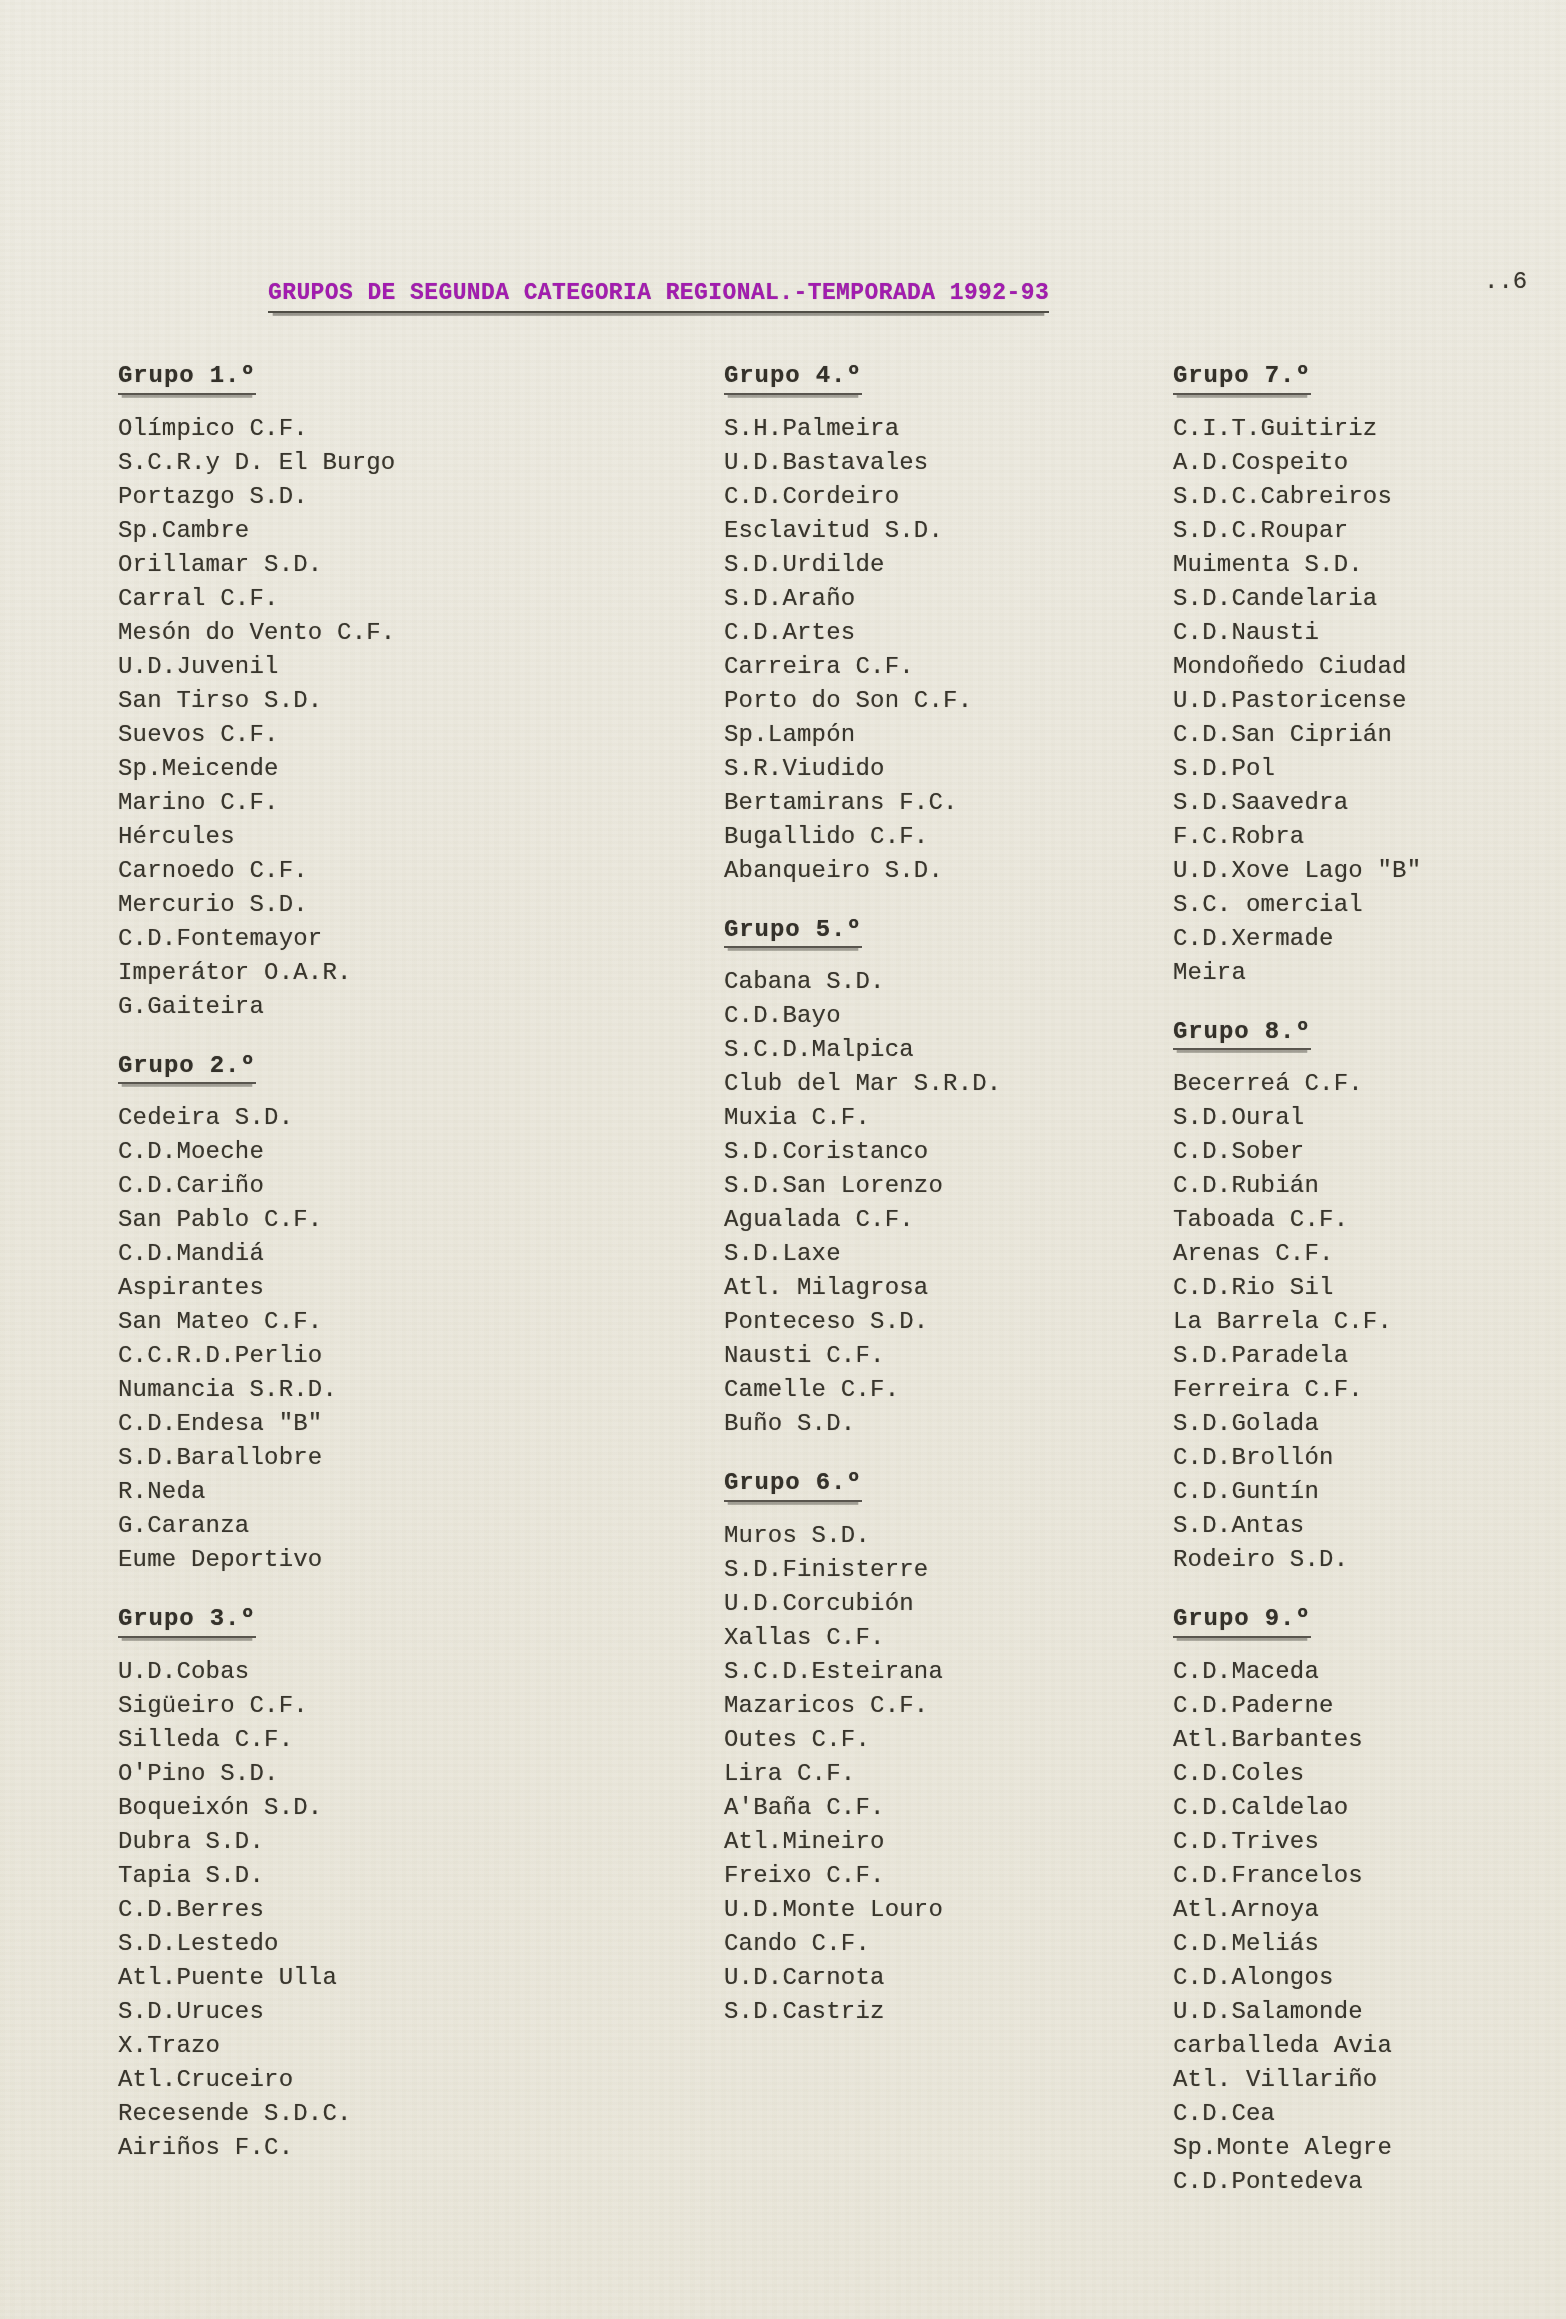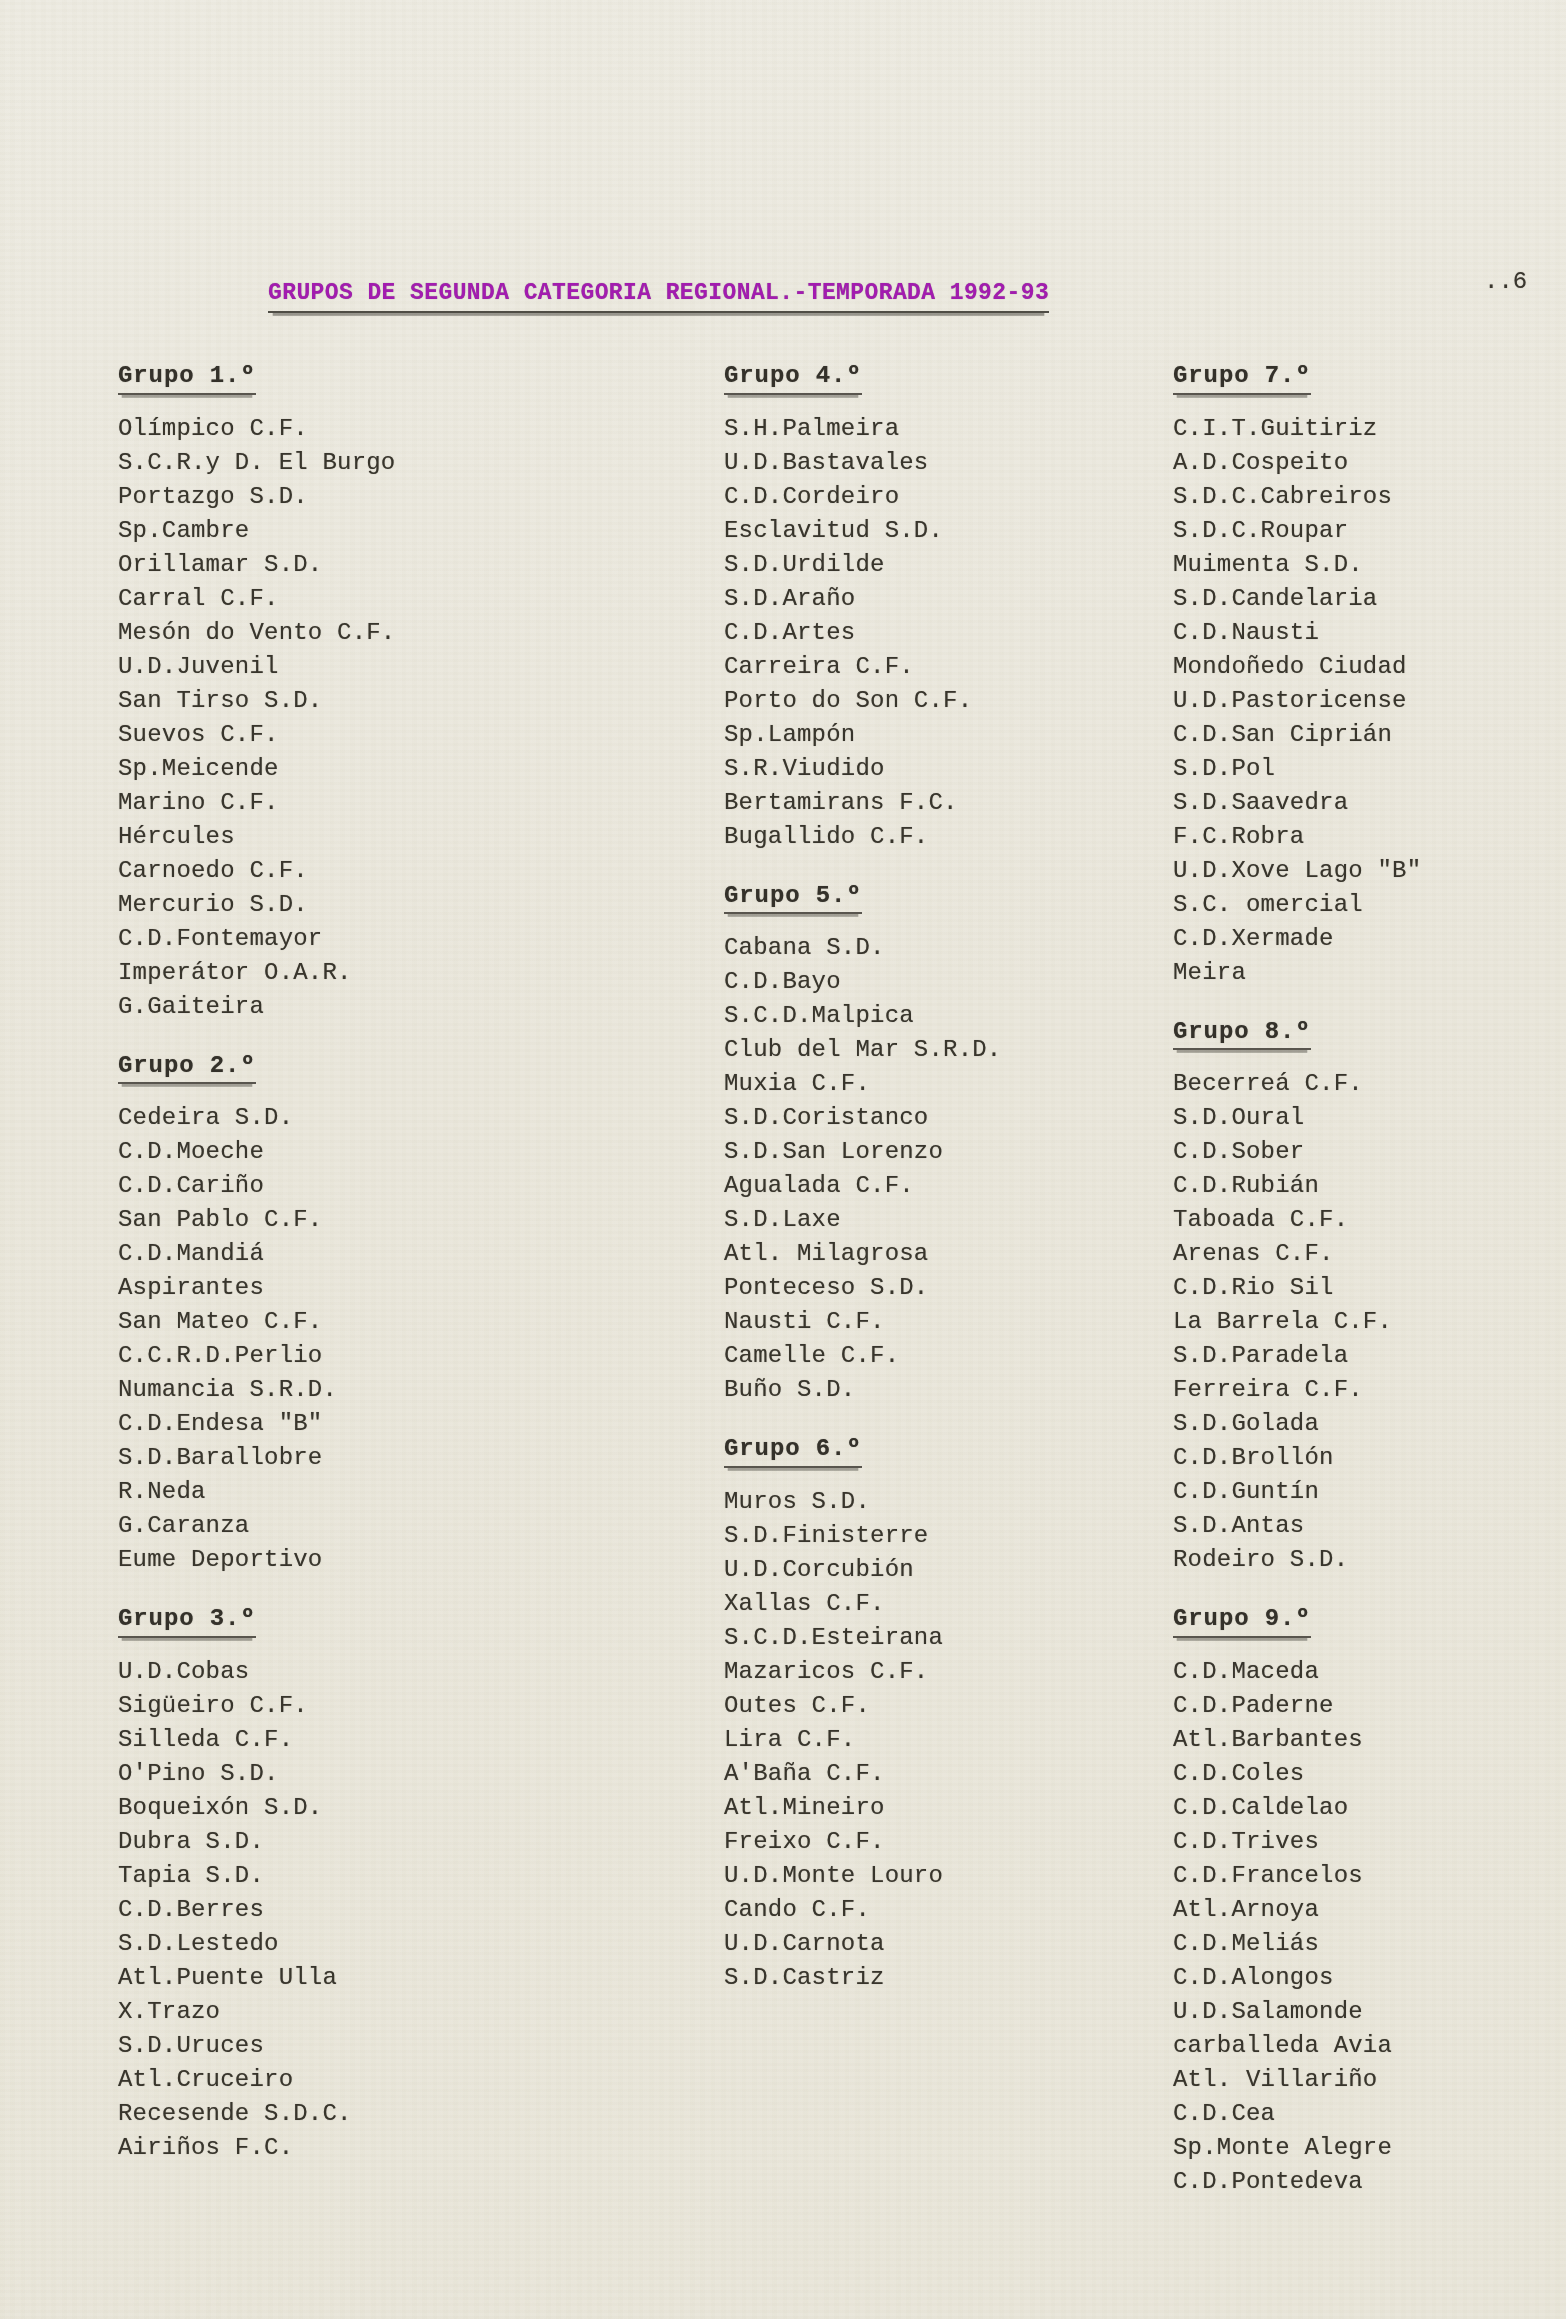--- a/index.html
+++ b/index.html
@@ -143,42 +143,43 @@
           <li class="club-item">U.D.Cobas</li>
           <li class="club-item">Sigüeiro C.F.</li>
           <li class="club-item">Silleda C.F.</li>
           <li class="club-item">O'Pino S.D.</li>
           <li class="club-item">Boqueixón S.D.</li>
           <li class="club-item">Dubra S.D.</li>
           <li class="club-item">Tapia S.D.</li>
           <li class="club-item">C.D.Berres</li>
           <li class="club-item">S.D.Lestedo</li>
           <li class="club-item">Atl.Puente Ulla</li>
+          <li class="club-item">S.D.Uruces</li>
           <li class="club-item">X.Trazo</li>
-          <li class="club-item">S.D.Uruces</li>
           <li class="club-item">Atl.Cruceiro</li>
           <li class="club-item">Recesende S.D.C.</li>
           <li class="club-item">Airiños F.C.</li>
         </ul></div>
     </div>
     <div class="col col-1">
       <div class="group"><div class="group-title">Grupo 4.º</div><ul class="club-list">
           <li class="club-item">S.H.Palmeira</li>
           <li class="club-item">U.D.Bastavales</li>
           <li class="club-item">C.D.Cordeiro</li>
           <li class="club-item">Esclavitud S.D.</li>
           <li class="club-item">S.D.Urdilde</li>
           <li class="club-item">S.D.Araño</li>
           <li class="club-item">C.D.Artes</li>
           <li class="club-item">Carreira C.F.</li>
           <li class="club-item">Porto do Son C.F.</li>
           <li class="club-item">Sp.Lampón</li>
           <li class="club-item">S.R.Viudido</li>
           <li class="club-item">Bertamirans F.C.</li>
           <li class="club-item">Bugallido C.F.</li>
+          <li class="club-item">Abanqueiro S.D.</li>
         </ul></div>
       <div class="group"><div class="group-title">Grupo 5.º</div><ul class="club-list">
           <li class="club-item">Cabana S.D.</li>
           <li class="club-item">C.D.Bayo</li>
           <li class="club-item">S.C.D.Malpica</li>
           <li class="club-item">Club del Mar S.R.D.</li>
           <li class="club-item">Muxia C.F.</li>
           <li class="club-item">S.D.Coristanco</li>
           <li class="club-item">S.D.San Lorenzo</li>
           <li class="club-item">Agualada C.F.</li>

